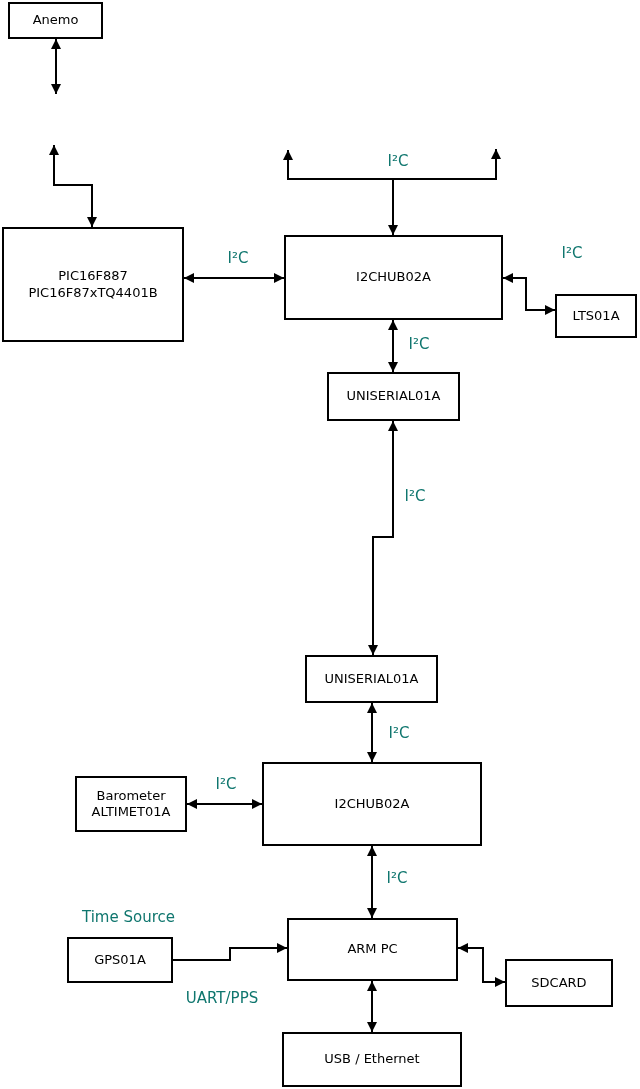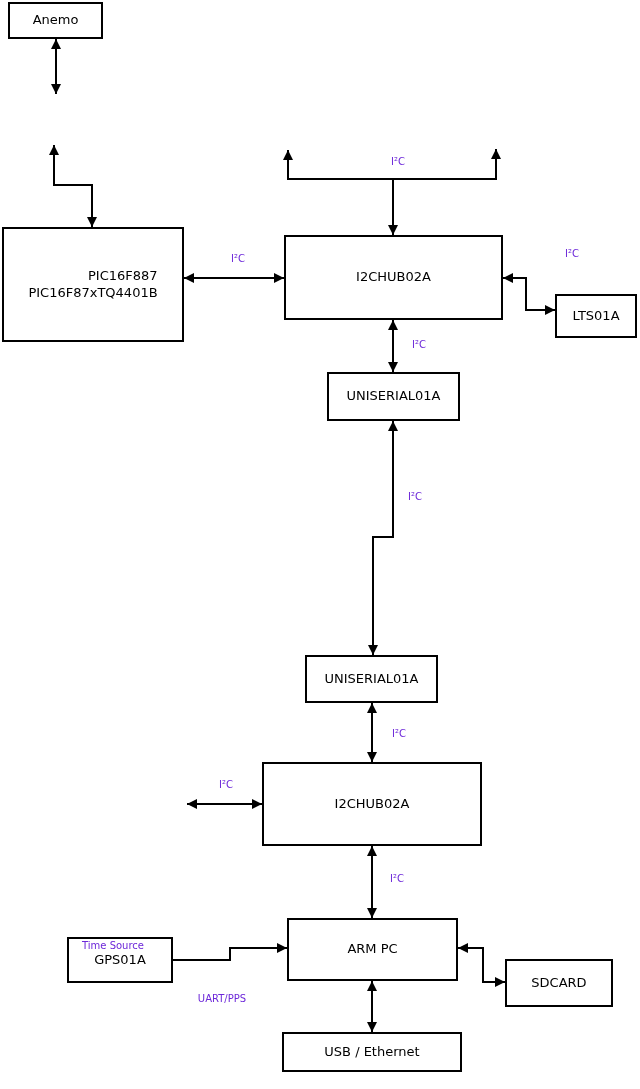--- a/index.html
+++ b/index.html
@@ -17,34 +17,34 @@
     left: 0; top: 0;
     width: 640px; height: 1089px;
   }
   .node {
     position: absolute;
     background: #ffffff;
     border: 2px solid #000000;
     display: flex;
     align-items: center;
     justify-content: center;
-    text-align: right;
+    text-align: center;
     font-size: 13px;
     line-height: 1.27;
     color: #000000;
     white-space: pre-line;
   }
   .edge-label {
     position: absolute;
     transform: translate(-50%, -50%);
-    font-size: 10px;
-    color: #6d28d9;
+    font-size: 15px;
+    color: #0f766e;
     white-space: nowrap;
   }
-  .edge-label.anchor-left { transform: translate(0, -50%); margin-top: 28px; }
+  .edge-label.anchor-left { transform: translate(0, -50%); }
 </style>
 </head>
 <body>
 
 <div class="canvas">
 
   <svg class="edges" viewBox="0 0 640 1089" xmlns="http://www.w3.org/2000/svg">
     <defs>
       <marker id="arrow" viewBox="0 0 10 10" refX="10" refY="5" markerUnits="userSpaceOnUse" markerWidth="13" markerHeight="10" orient="auto-start-reverse">
         <path d="M0,0 L10,5 L0,10 z" fill="#000000"></path>
@@ -93,34 +93,38 @@
   </div>
 
   <div class="node" style="left:305px; top:655px; width:133px; height:48px">
     <span>UNISERIAL01A</span>
   </div>
 
   <div class="node" style="left:262px; top:762px; width:220px; height:84px">
     <span>I2CHUB02A</span>
   </div>
 
+  <div class="node" style="left:75px; top:776px; width:112px; height:56px">
+    <span>Barometer
+ALTIMET01A</span>
+  </div>
 
   <div class="node" style="left:67px; top:937px; width:106px; height:46px">
     <span>GPS01A</span>
   </div>
 
   <div class="node" style="left:505px; top:959px; width:108px; height:48px">
     <span>SDCARD</span>
   </div>
 
   <div class="node" style="left:287px; top:918px; width:171px; height:63px">
     <span>ARM PC</span>
   </div>
 
-  <div class="node" style="left:282px; top:1032px; width:180px; height:40px">
+  <div class="node" style="left:282px; top:1032px; width:180px; height:55px">
     <span>USB / Ethernet</span>
   </div>
 
   <span class="edge-label" style="left:398px; top:161px">I²C</span>
   <span class="edge-label" style="left:238px; top:258px">I²C</span>
   <span class="edge-label" style="left:572px; top:253px">I²C</span>
   <span class="edge-label" style="left:419px; top:344px">I²C</span>
   <span class="edge-label" style="left:415px; top:496px">I²C</span>
   <span class="edge-label" style="left:399px; top:733px">I²C</span>
   <span class="edge-label" style="left:226px; top:784px">I²C</span>

